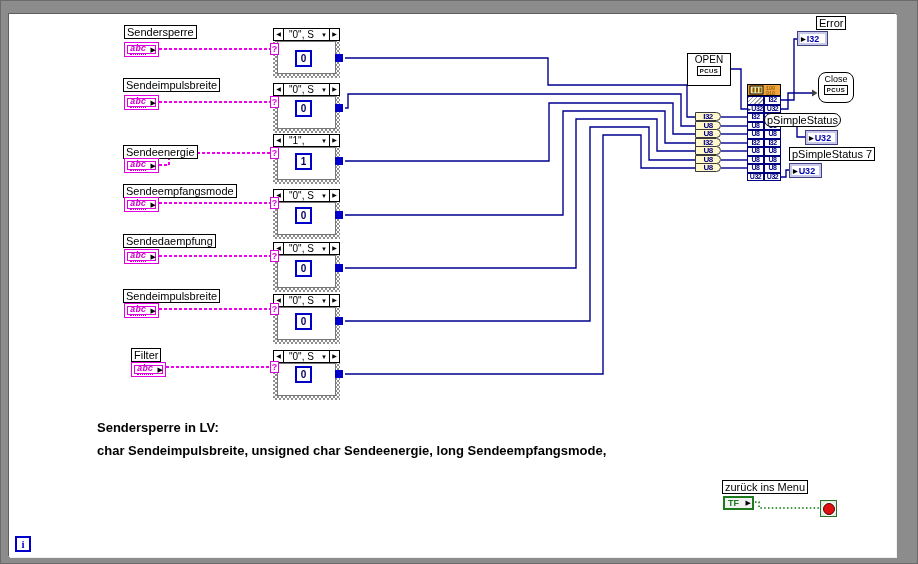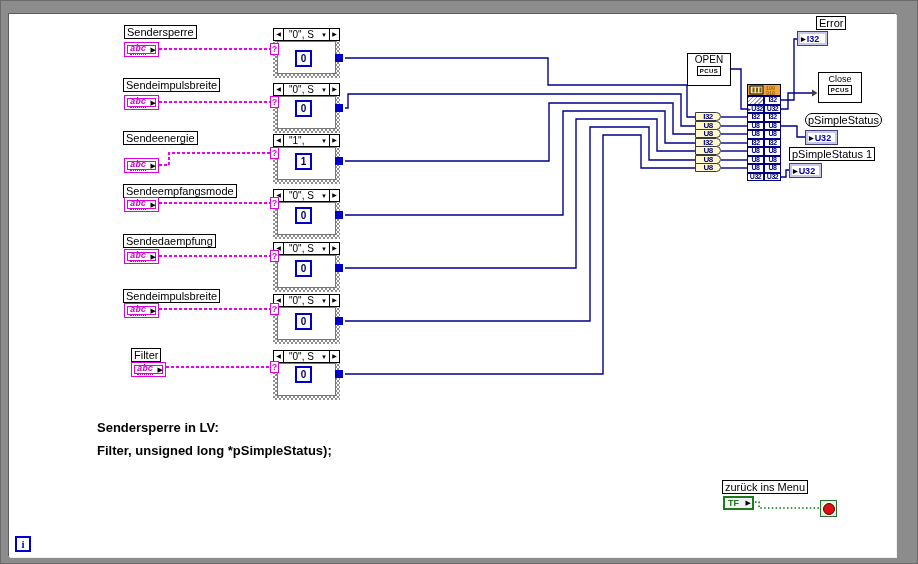--- a/index.html
+++ b/index.html
@@ -124,21 +124,21 @@
         <polyline points="720,159 746,159" fill="none" stroke="#000090" stroke-width="1.4"></polyline>
         <polyline points="720,167 746,167" fill="none" stroke="#000090" stroke-width="1.4"></polyline>
       </g>
   </svg>
 
   <div class="piconode" style="left:686px;top:52px;width:44px;height:33px;">
     <div class="ptitle">OPEN</div>
     <div class="psub">PCUS</div>
   </div>
 
-  <div class="piconode" style="left:817px;top:71px;width:44px;height:31px;">
+  <div class="piconode" style="left:817px;top:71px;width:36px;height:31px;border-radius:8px;">
     <div class="ptitle" style="font-size:9px;">Close</div>
     <div class="psub">PCUS</div>
   </div>
 
   <div class="libnode">
     <div class="libhead">
       <svg width="32" height="10" style="position:absolute;left:0;top:0;">
         <rect x="2" y="1" width="13" height="8" fill="#F8E8A0" stroke="#000" stroke-width="1"></rect>
         <rect x="4.5" y="2.5" width="2" height="5" fill="#7A5A10"></rect>
         <rect x="8" y="2.5" width="2" height="5" fill="#7A5A10"></rect>
@@ -190,46 +190,46 @@
         </div>
       </div>
   </div>
 
   <div class="lbl" style="left:815px;top:15px;">Error</div>
   <div class="ind" style="left:796px;top:30px;width:31px;">
     <span class="arr">▶</span>
     <span>I32</span>
   </div>
 
-  <div class="lbl" style="left:804px;top:112px;border-radius:7px;">pSimpleStatus</div>
+  <div class="lbl" style="left:763px;top:112px;border-radius:7px;">pSimpleStatus</div>
   <div class="ind" style="left:804px;top:129px;width:33px;">
     <span class="arr">▶</span>
     <span>U32</span>
   </div>
 
-  <div class="lbl" style="left:788px;top:146px;">pSimpleStatus 1</div>
+  <div class="lbl" style="left:788px;top:146px;">pSimpleStatus 7</div>
   <div class="ind" style="left:788px;top:162px;width:33px;">
     <span class="arr">▶</span>
     <span>U32</span>
   </div>
 
   <div class="lbl" style="left:721px;top:479px;">zurück ins Menu</div>
   <div class="tfterm">
     <span class="tft">TF</span>
     <span class="tarr">▶</span>
   </div>
   <div class="stopbtn">
     <div class="stopdot"></div>
   </div>
 
   <div class="infoicon">i</div>
 
   <div class="comment-head">Sendersperre in LV:</div>
   <div class="comment-body" id="comment-body">
-      <div>Filter, unsigned long *pSimpleStatus);</div>
+      <div>char Sendeimpulsbreite, unsigned char Sendeenergie, long Sendeempfangsmode,</div>
     </div>
 <div class="lbl" style="left: 123px; top: 24px;">Sendersperre</div>
     <div class="abcterm" style="left: 123px; top: 41px;">
       <span class="abct">abc</span>
       <span class="tarr">▶</span>
     </div>
     <div class="case" style="left: 272px; top: 27px;">
       <div class="casebody"></div>
       <div class="sel">
         <span class="larr">◀</span>
@@ -251,21 +251,21 @@
       <div class="sel">
         <span class="larr">◀</span>
         <span class="stext">"0", S</span>
         <span class="darr">▼</span>
         <span class="rarr">▶</span>
       </div>
       <div class="qterm" style="top: 13px;">?</div>
       <div class="konst" style="top: 17px;">0</div>
       <div class="tunnel" style="top: 21px;"></div>
     </div>
-    <div class="lbl" style="left: 122px; top: 130px;">Sendeenergie</div>
+    <div class="lbl" style="left: 122px; top: 144px;">Sendeenergie</div>
     <div class="abcterm" style="left: 123px; top: 157px;">
       <span class="abct">abc</span>
       <span class="tarr">▶</span>
     </div>
     <div class="case" style="left: 272px; top: 133px;">
       <div class="casebody"></div>
       <div class="sel">
         <span class="larr">◀</span>
         <span class="stext">"1",</span>
         <span class="darr">▼</span>

